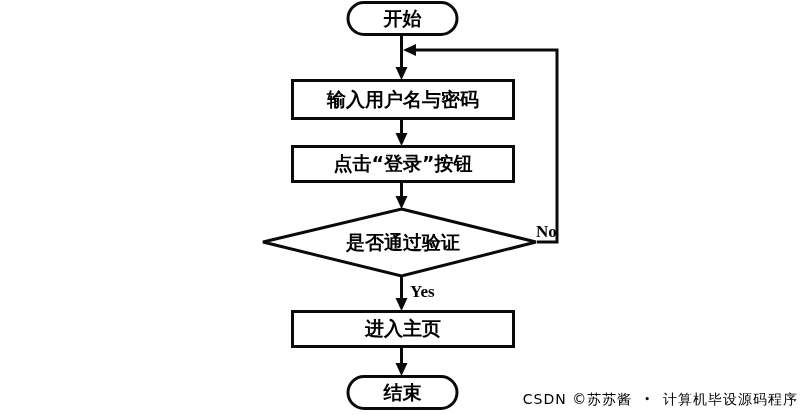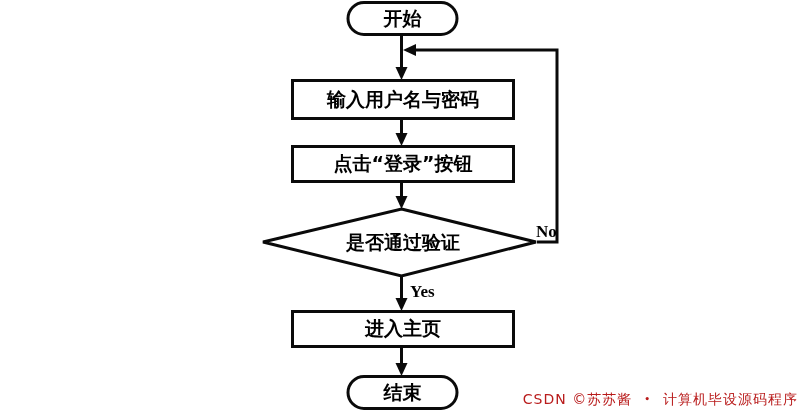--- a/index.html
+++ b/index.html
@@ -51,21 +51,21 @@
     fill: #000000;
     font-family: "Liberation Serif", "DejaVu Serif", serif;
     font-weight: bold;
     font-size: 17px;
     dominant-baseline: middle;
   }
   .watermark {
     position: absolute;
     right: 8px;
     bottom: 6px;
-    color: #b91c1c;
+    color: #000000;
     font-family: "DejaVu Sans", "Liberation Sans", sans-serif;
     font-size: 14px;
     letter-spacing: 1px;
     white-space: nowrap;
     user-select: none;
   }
   .watermark .wm-sep {
     margin: 0 6px;
     font-size: 11px;
     vertical-align: 2px;

